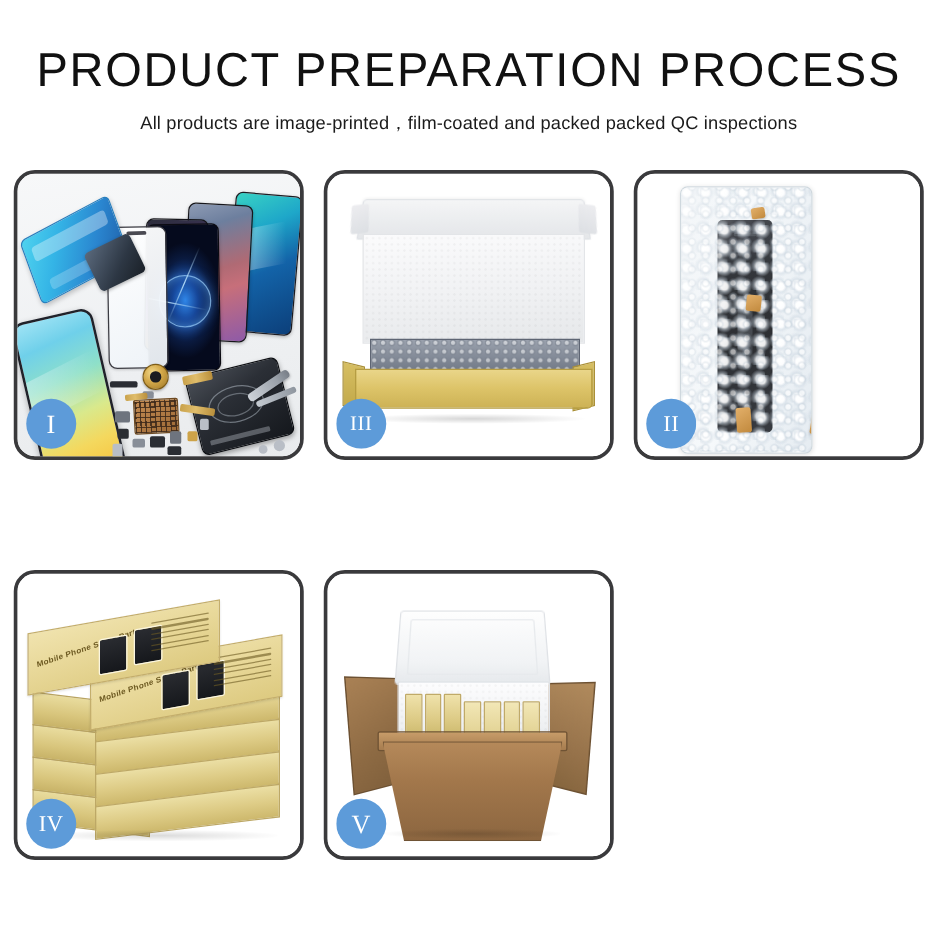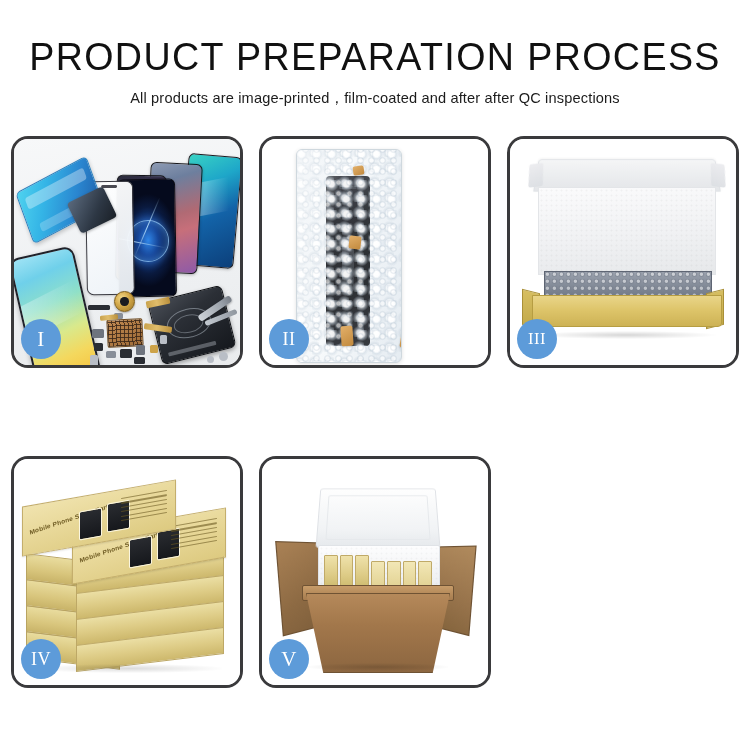--- a/index.html
+++ b/index.html
@@ -532,21 +532,21 @@
   .p6-shadow{
     position:absolute; left:30px; bottom:18px; width:164px; height:8px;
     background: radial-gradient(ellipse at center, rgba(0,0,0,.13), rgba(0,0,0,0) 76%);
   }
 </style>
 </head>
 <body>
 
 <div class="header">
   <div class="page-title">PRODUCT PREPARATION PROCESS</div>
-  <div class="page-subtitle">All products are image-printed，film-coated and after after QC inspections</div>
+  <div class="page-subtitle">All products are image-printed，film-coated and packed packed QC inspections</div>
 </div>
 
 <div class="grid">
 
   <div class="panel">
     <div class="panel-stage">
       <div class="p1-bg"></div>
 
       <div class="ph ph-r3"></div>
       <div class="ph ph-r2"></div>
@@ -589,53 +589,53 @@
       <div class="cmp silv" style="right:26px; bottom:2px; width:7px; height:7px; border-radius:50%;"></div>
 
       <div class="flex-cable" style="left:132px; top:160px; width:24px; height:7px; transform:rotate(-12deg);"></div>
       <div class="flex-cable" style="left:130px; top:186px; width:28px; height:6px; transform:rotate(8deg);"></div>
       <div class="flex-cable" style="left:86px;  top:176px; width:18px; height:5px; transform:rotate(-6deg);"></div>
 
       <div class="tweez"></div>
       <div class="tweez2"></div>
     </div>
     <div class="badge">I</div>
+  </div>
+
+  <div class="panel">
+    <div class="panel-stage">
+      <div class="p3-bg"></div>
+      <div class="p3-lid"></div>
+      <div class="p3-foam"></div>
+      <div class="p3-pad"></div>
+      <div class="p3-box-left"></div>
+      <div class="p3-box-right"></div>
+      <div class="p3-box"></div>
+      <div class="p3-shadow"></div>
+    </div>
+    <div class="badge xwide">III</div>
   </div>
 
   <div class="panel">
     <div class="panel-stage">
       <div class="p2-bg"></div>
       <div class="bubble-bag">
         <div class="lcd-inner">
           <div class="lcd-flex"></div>
         </div>
         <div class="bubbles"></div>
         <div class="bubbles-2"></div>
         <div class="tape t1"></div>
         <div class="tape t2"></div>
         <div class="tape t3"></div>
         <div class="tape t4"></div>
         <div class="bag-sheen"></div>
       </div>
     </div>
     <div class="badge wide">II</div>
-  </div>
-
-  <div class="panel">
-    <div class="panel-stage">
-      <div class="p3-bg"></div>
-      <div class="p3-lid"></div>
-      <div class="p3-foam"></div>
-      <div class="p3-pad"></div>
-      <div class="p3-box-left"></div>
-      <div class="p3-box-right"></div>
-      <div class="p3-box"></div>
-      <div class="p3-shadow"></div>
-    </div>
-    <div class="badge xwide">III</div>
   </div>
 
   <div class="panel">
     <div class="panel-stage">
       <div class="p4-bg"></div>
       <div class="stack">
 
         <div class="lslab" style="left:12px; top:178px;"></div>
         <div class="lslab" style="left:12px; top:152px;"></div>
         <div class="lslab" style="left:12px; top:126px;"></div>

